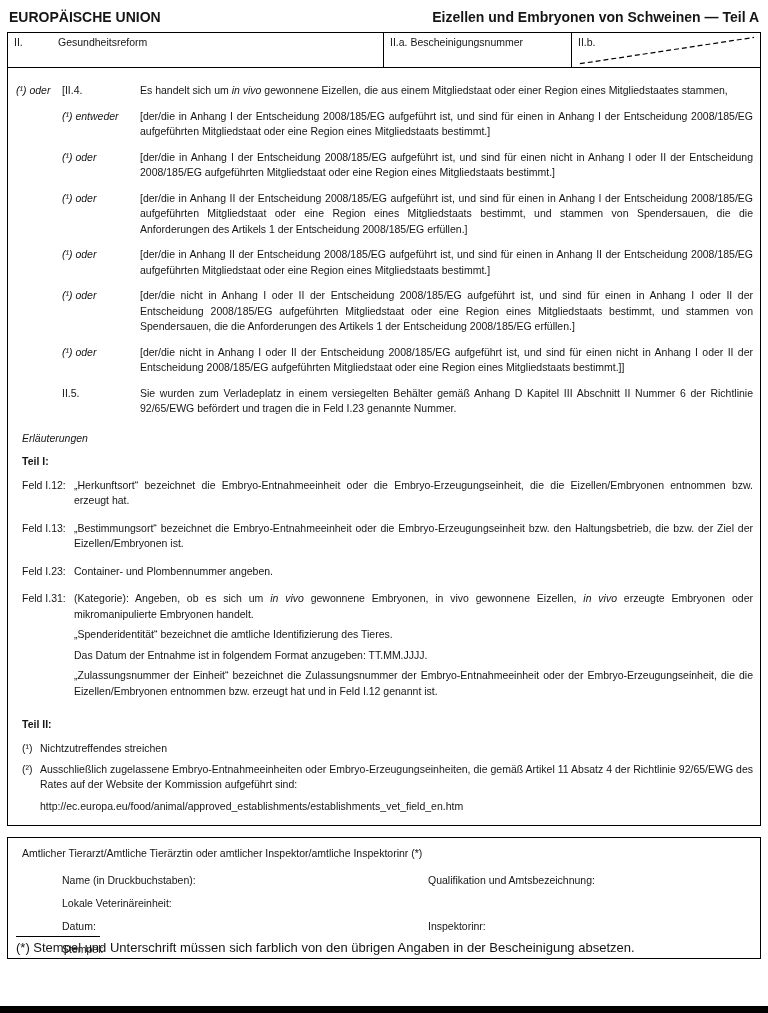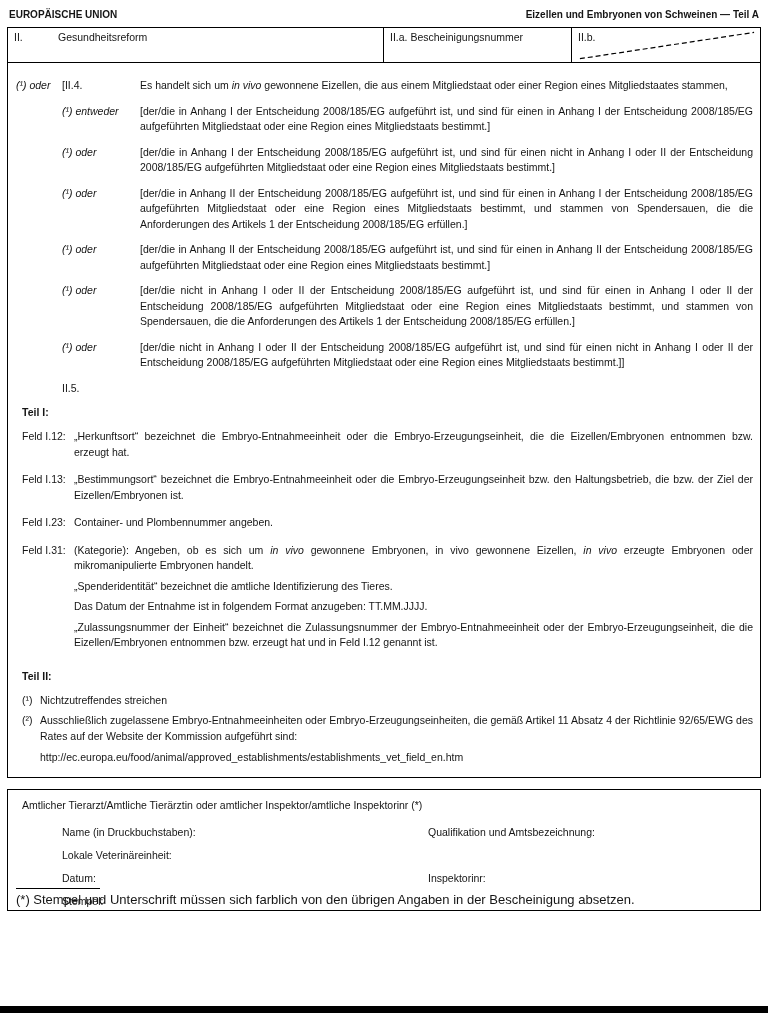--- a/index.html
+++ b/index.html
@@ -4,21 +4,21 @@
 <style>
   * { box-sizing: border-box; }
   html,body { margin:0; padding:0; }
   body {
     width:768px; height:1013px; background:#ffffff; color:#151515;
     font-family:"Liberation Sans","DejaVu Sans",sans-serif;
     font-size:10.5px; position:relative; overflow:hidden;
   }
   .page { padding:5px 7px 0 7px; }
   .hdr { display:flex; justify-content:space-between; align-items:flex-start;
-         font-weight:bold; font-size:10px; padding:4px 2px 7px 2px; }
+         font-weight:bold; font-size:14px; padding:4px 2px 7px 2px; }
   
   .info-table { display:grid; grid-template-columns:375px 188px 1fr;
                 border:1.6px solid #000; height:36px; }
   .info-cell { padding:3px 6px; }
   .cell-main { display:grid; grid-template-columns:44px 1fr; }
   .cell-b { border-left:1.6px solid #000; position:relative; }
   .cell-b svg { position:absolute; left:0; top:0; width:100%; height:100%; }
   
   .main-box { border:1.6px solid #000; border-top:none; padding:15px 7px 6px 8px; }
   .cert-row { display:grid; grid-template-columns:46px 78px 1fr; margin-bottom:10px; }
@@ -107,23 +107,25 @@
           <div class="cert-text"><span>[der/die nicht in Anhang I oder II der Entscheidung 2008/185/EG aufgeführt ist, und sind für einen in Anhang I oder II der Entscheidung 2008/185/EG aufgeführten Mitgliedstaat oder eine Region eines Mitgliedstaats bestimmt, und stammen von Spendersauen, die die Anforderungen des Artikels 1 der Entscheidung 2008/185/EG erfüllen.]</span></div>
         </div>
         <div class="cert-row">
           <div class="c1"></div>
           <div class="c2 it">(¹) oder</div>
           <div class="cert-text"><span>[der/die nicht in Anhang I oder II der Entscheidung 2008/185/EG aufgeführt ist, und sind für einen nicht in Anhang I oder II der Entscheidung 2008/185/EG aufgeführten Mitgliedstaat oder eine Region eines Mitgliedstaats bestimmt.]]</span></div>
         </div>
         <div class="cert-row">
           <div class="c1"></div>
           <div class="c2">II.5.</div>
-        </div>
-      </div>
-
+          <div class="cert-text"><span>Sie wurden zum Verladeplatz in einem versiegelten Behälter gemäß Anhang D Kapitel III Abschnitt II Nummer 6 der Richtlinie 92/65/EWG befördert und tragen die in Feld I.23 genannte Nummer.</span></div>
+        </div>
+      </div>
+
+    <div class="notes-heading">Erläuterungen</div>
     <div class="part-heading">Teil I:</div>
 
     <div id="field-notes">
         <div class="field-row">
           <div class="field-label">Feld I.12:</div>
           <div class="field-text">
             <p><span>„Herkunftsort“ bezeichnet die Embryo-Entnahmeeinheit oder die Embryo-Erzeugungseinheit, die die Eizellen/Embryonen entnommen bzw. erzeugt hat.</span></p>
           </div>
         </div>
         <div class="field-row">

